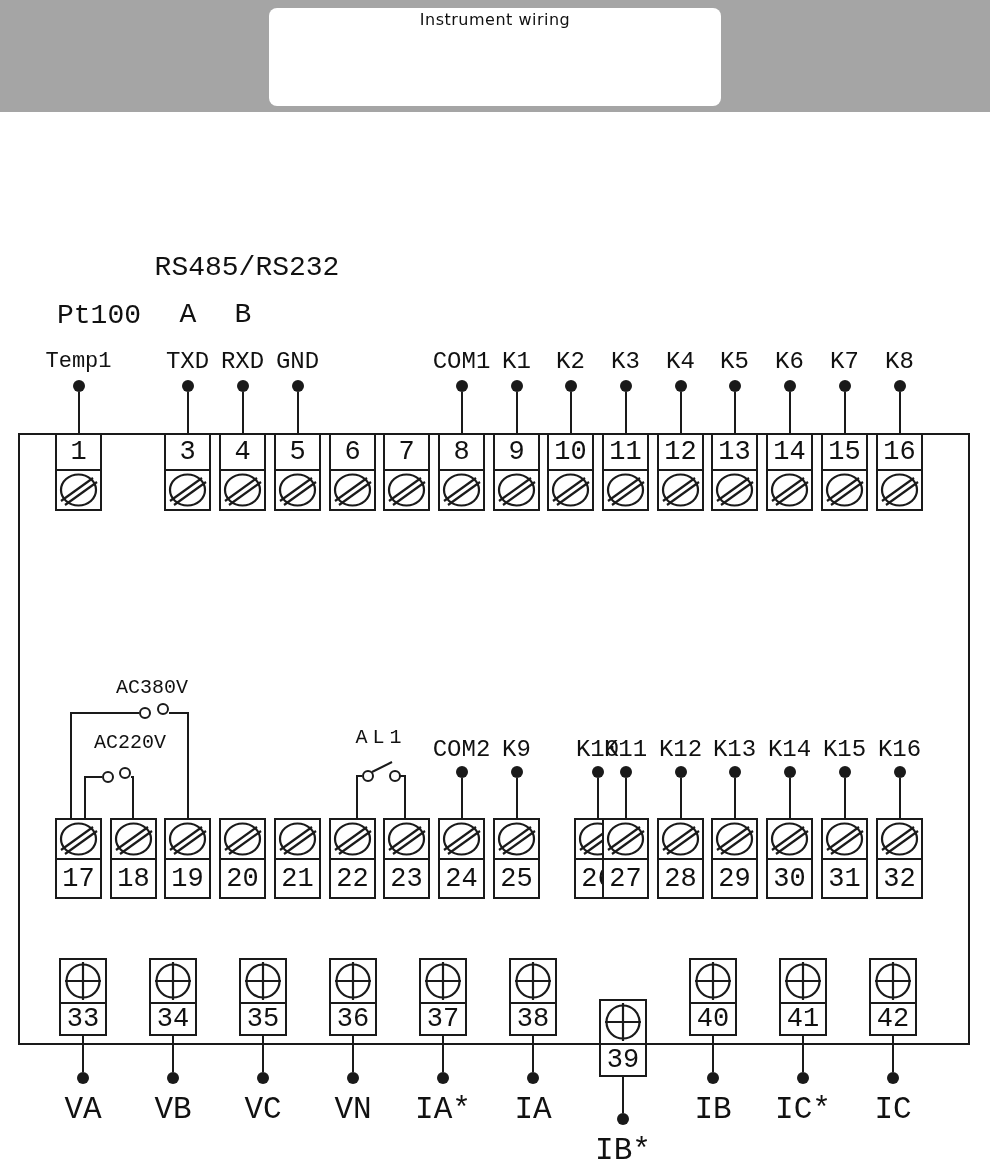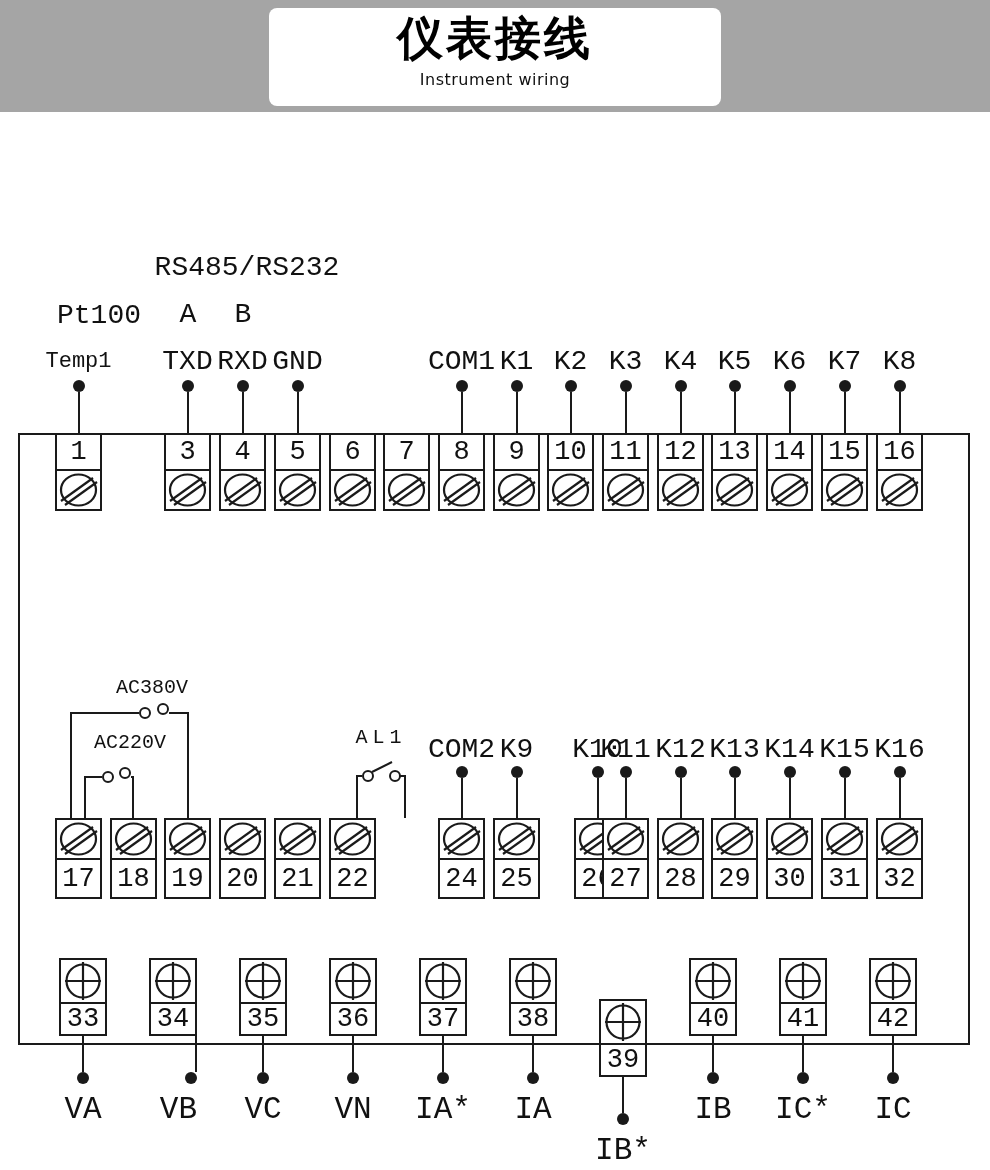--- a/index.html
+++ b/index.html
@@ -27,21 +27,21 @@
   .ann-a{left:188px;top:299px;font-size:28px}
   .ann-b{left:243px;top:299px;font-size:28px}
   .ann-ac380{left:152px;top:676px}
   .ann-ac220{left:130px;top:731px}
   .ann-al1{left:381px;top:726px;letter-spacing:5px}
 
   .cell{position:absolute;display:flex;flex-direction:column;align-items:center;width:47px}
   .top-cell{top:345px}
   .mid-cell{top:736px}
   .bot-cell{top:958px;width:48px}
-  .tlabel{font-size:28px;white-space:nowrap;flex:none}
+  .tlabel{font-size:24px;white-space:nowrap;flex:none}
   .top-cell .tlabel{height:35px;line-height:34px}
   .mid-cell .tlabel{height:30px;line-height:27px}
   .small{font-size:22px}
   .pin{width:12px;height:12px;border-radius:50%;background:#1a1a1a;flex:none}
   .wire{width:2px;background:#1a1a1a;flex:none}
   .wire-top{height:41px}
   .wire-mid{height:40px}
   .wire-bot{height:36px}
   .numbox{width:100%;height:38px;border:2px solid #1a1a1a;background:#fff;font-size:27px;
     display:flex;align-items:center;justify-content:center;flex:none}
@@ -54,21 +54,20 @@
   .bot-num{margin-top:-2px;height:34px}
   .blabel{font-size:31px;margin-top:8px;white-space:nowrap}
 </style>
 </head>
 <body>
 
 <div class="page">
 
   <header class="header">
     <div class="title-panel">
-      <h1 class="title">仪表接线</h1>
       <div class="subtitle">Instrument wiring</div>
     </div>
   </header>
 
   <div id="diagram" class="diagram">
 
     <div class="ann ann-rs485">RS485/RS232</div>
     <div class="ann ann-pt100">Pt100</div>
     <div class="ann ann-a">A</div>
     <div class="ann ann-b">B</div>
@@ -363,20 +362,33 @@
         <div class="wire wire-mid" style="visibility: hidden;"></div>
         <div class="screwbox">
           <svg viewBox="0 0 43 38" width="43" height="38">
             <ellipse cx="21.5" cy="19" rx="17.5" ry="15.5" fill="none" stroke="#1a1a1a" stroke-width="2.2"></ellipse>
             <line x1="4" y1="30" x2="36" y2="7" stroke="#1a1a1a" stroke-width="2.2"></line>
             <line x1="8" y1="34" x2="40" y2="11" stroke="#1a1a1a" stroke-width="2.2"></line>
           </svg>
         </div>
         <div class="numbox mid-num">22</div>
       </div>
+      <div class="cell mid-cell" style="left: 383px;">
+        <div class="tlabel" style="visibility: hidden;"></div>
+        <div class="pin" style="visibility: hidden;"></div>
+        <div class="wire wire-mid" style="visibility: hidden;"></div>
+        <div class="screwbox">
+          <svg viewBox="0 0 43 38" width="43" height="38">
+            <ellipse cx="21.5" cy="19" rx="17.5" ry="15.5" fill="none" stroke="#1a1a1a" stroke-width="2.2"></ellipse>
+            <line x1="4" y1="30" x2="36" y2="7" stroke="#1a1a1a" stroke-width="2.2"></line>
+            <line x1="8" y1="34" x2="40" y2="11" stroke="#1a1a1a" stroke-width="2.2"></line>
+          </svg>
+        </div>
+        <div class="numbox mid-num">23</div>
+      </div>
       <div class="cell mid-cell" style="left: 438px;">
         <div class="tlabel">COM2</div>
         <div class="pin"></div>
         <div class="wire wire-mid"></div>
         <div class="screwbox">
           <svg viewBox="0 0 43 38" width="43" height="38">
             <ellipse cx="21.5" cy="19" rx="17.5" ry="15.5" fill="none" stroke="#1a1a1a" stroke-width="2.2"></ellipse>
             <line x1="4" y1="30" x2="36" y2="7" stroke="#1a1a1a" stroke-width="2.2"></line>
             <line x1="8" y1="34" x2="40" y2="11" stroke="#1a1a1a" stroke-width="2.2"></line>
           </svg>
@@ -493,21 +505,21 @@
             <circle cx="22" cy="21" r="16.5" fill="none" stroke="#1a1a1a" stroke-width="2.2"></circle>
             <line x1="22" y1="2" x2="22" y2="40" stroke="#1a1a1a" stroke-width="2.2"></line>
             <line x1="4" y1="21" x2="40" y2="21" stroke="#1a1a1a" stroke-width="2.2"></line>
           </svg>
         </div>
         <div class="numbox bot-num">33</div>
         <div class="wire wire-bot"></div>
         <div class="pin"></div>
         <div class="blabel">VA</div>
       </div>
-      <div class="cell bot-cell" style="left: 149px; align-items: flex-end;">
+      <div class="cell bot-cell" style="left: 149px;">
         <div class="symbox">
           <svg viewBox="0 0 44 42" width="44" height="42">
             <circle cx="22" cy="21" r="16.5" fill="none" stroke="#1a1a1a" stroke-width="2.2"></circle>
             <line x1="22" y1="2" x2="22" y2="40" stroke="#1a1a1a" stroke-width="2.2"></line>
             <line x1="4" y1="21" x2="40" y2="21" stroke="#1a1a1a" stroke-width="2.2"></line>
           </svg>
         </div>
         <div class="numbox bot-num">34</div>
         <div class="wire wire-bot"></div>
         <div class="pin"></div>

